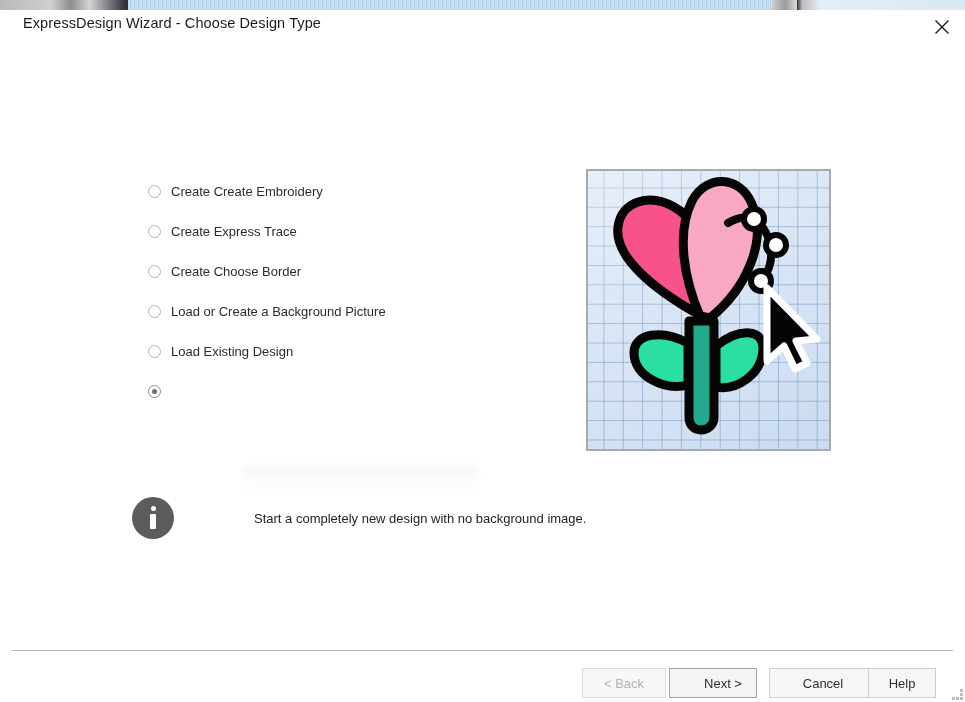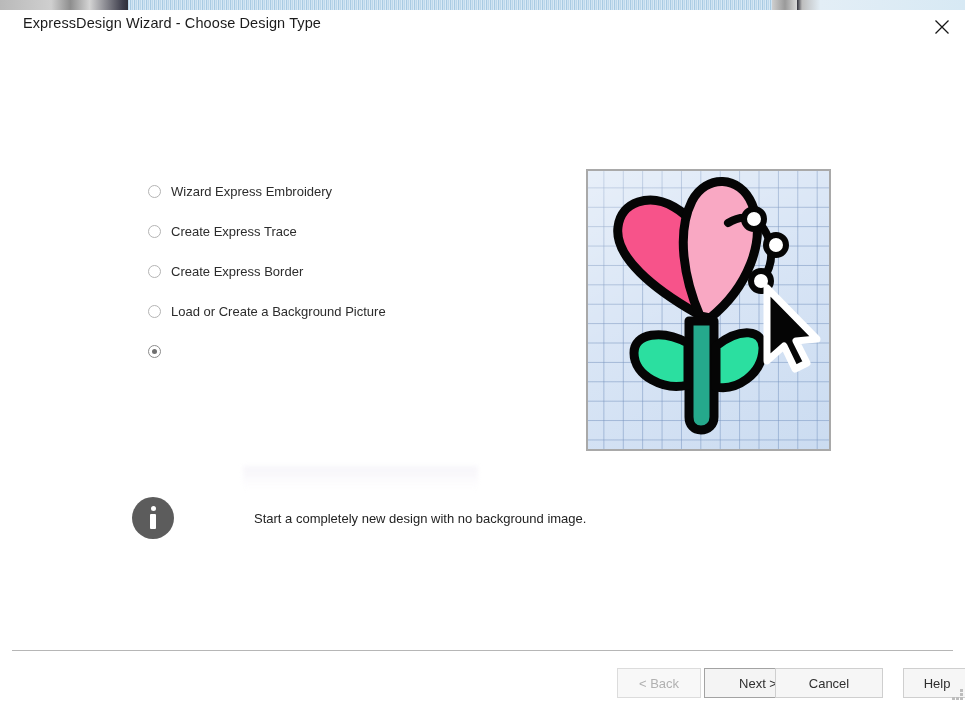--- a/index.html
+++ b/index.html
@@ -236,28 +236,27 @@
     border: 1px solid #cfcfcf;
     box-sizing: border-box;
     font-family: "Liberation Sans", sans-serif;
     font-size: 13px;
     color: #2f2f2f;
     display: flex;
     align-items: center;
     justify-content: center;
     cursor: default;
     padding: 0;
-    margin-left: 35px;
   }
   .btn.disabled { color: #b1b1b1; border-color: #dcdcdc; background: #f8f8f8; }
   .btn.default { border-color: #a3a3a3; background: #f4f4f4; }
 
   .btn-back   { left: 582px; width: 84px; }
   .btn-next   { left: 669px; width: 88px; padding-left: 20px; }
-  .btn-cancel { left: 740px; width: 108px; }
+  .btn-cancel { left: 769px; width: 108px; }
   .btn-help   { left: 868px; width: 68px; }
 
   .resize-grip {
     position: absolute;
     right: 2px;
     bottom: 2px;
     width: 11px;
     height: 11px;
   }
   .resize-grip i {
@@ -286,38 +285,42 @@
           <path d="M1.5 1.5 L14.5 14.5 M14.5 1.5 L1.5 14.5" stroke="#161616" stroke-width="1.25" fill="none"></path>
         </svg>
       </span>
     </div>
   </div>
 
   <div class="options">
 
     <div class="option-row">
       <span class="radio"></span>
-      <span class="option-label">Wizard Express Embroidery</span>
+      <span class="option-label">Create Create Embroidery</span>
     </div>
 
     <div class="option-row">
       <span class="radio"></span>
       <span class="option-label">Create Express Trace</span>
     </div>
 
     <div class="option-row">
       <span class="radio"></span>
-      <span class="option-label">Create Express Border</span>
+      <span class="option-label">Create Choose Border</span>
     </div>
 
     <div class="option-row">
       <span class="radio"></span>
       <span class="option-label">Load or Create a Background Picture</span>
     </div>
 
+    <div class="option-row">
+      <span class="radio"></span>
+      <span class="option-label">Load Existing Design</span>
+    </div>
 
     <div class="option-row">
       <span class="radio checked"></span>
     </div>
 
   </div>
 
   <div class="preview">
     <div class="preview-inner">
       <div class="grid-bg"></div>

